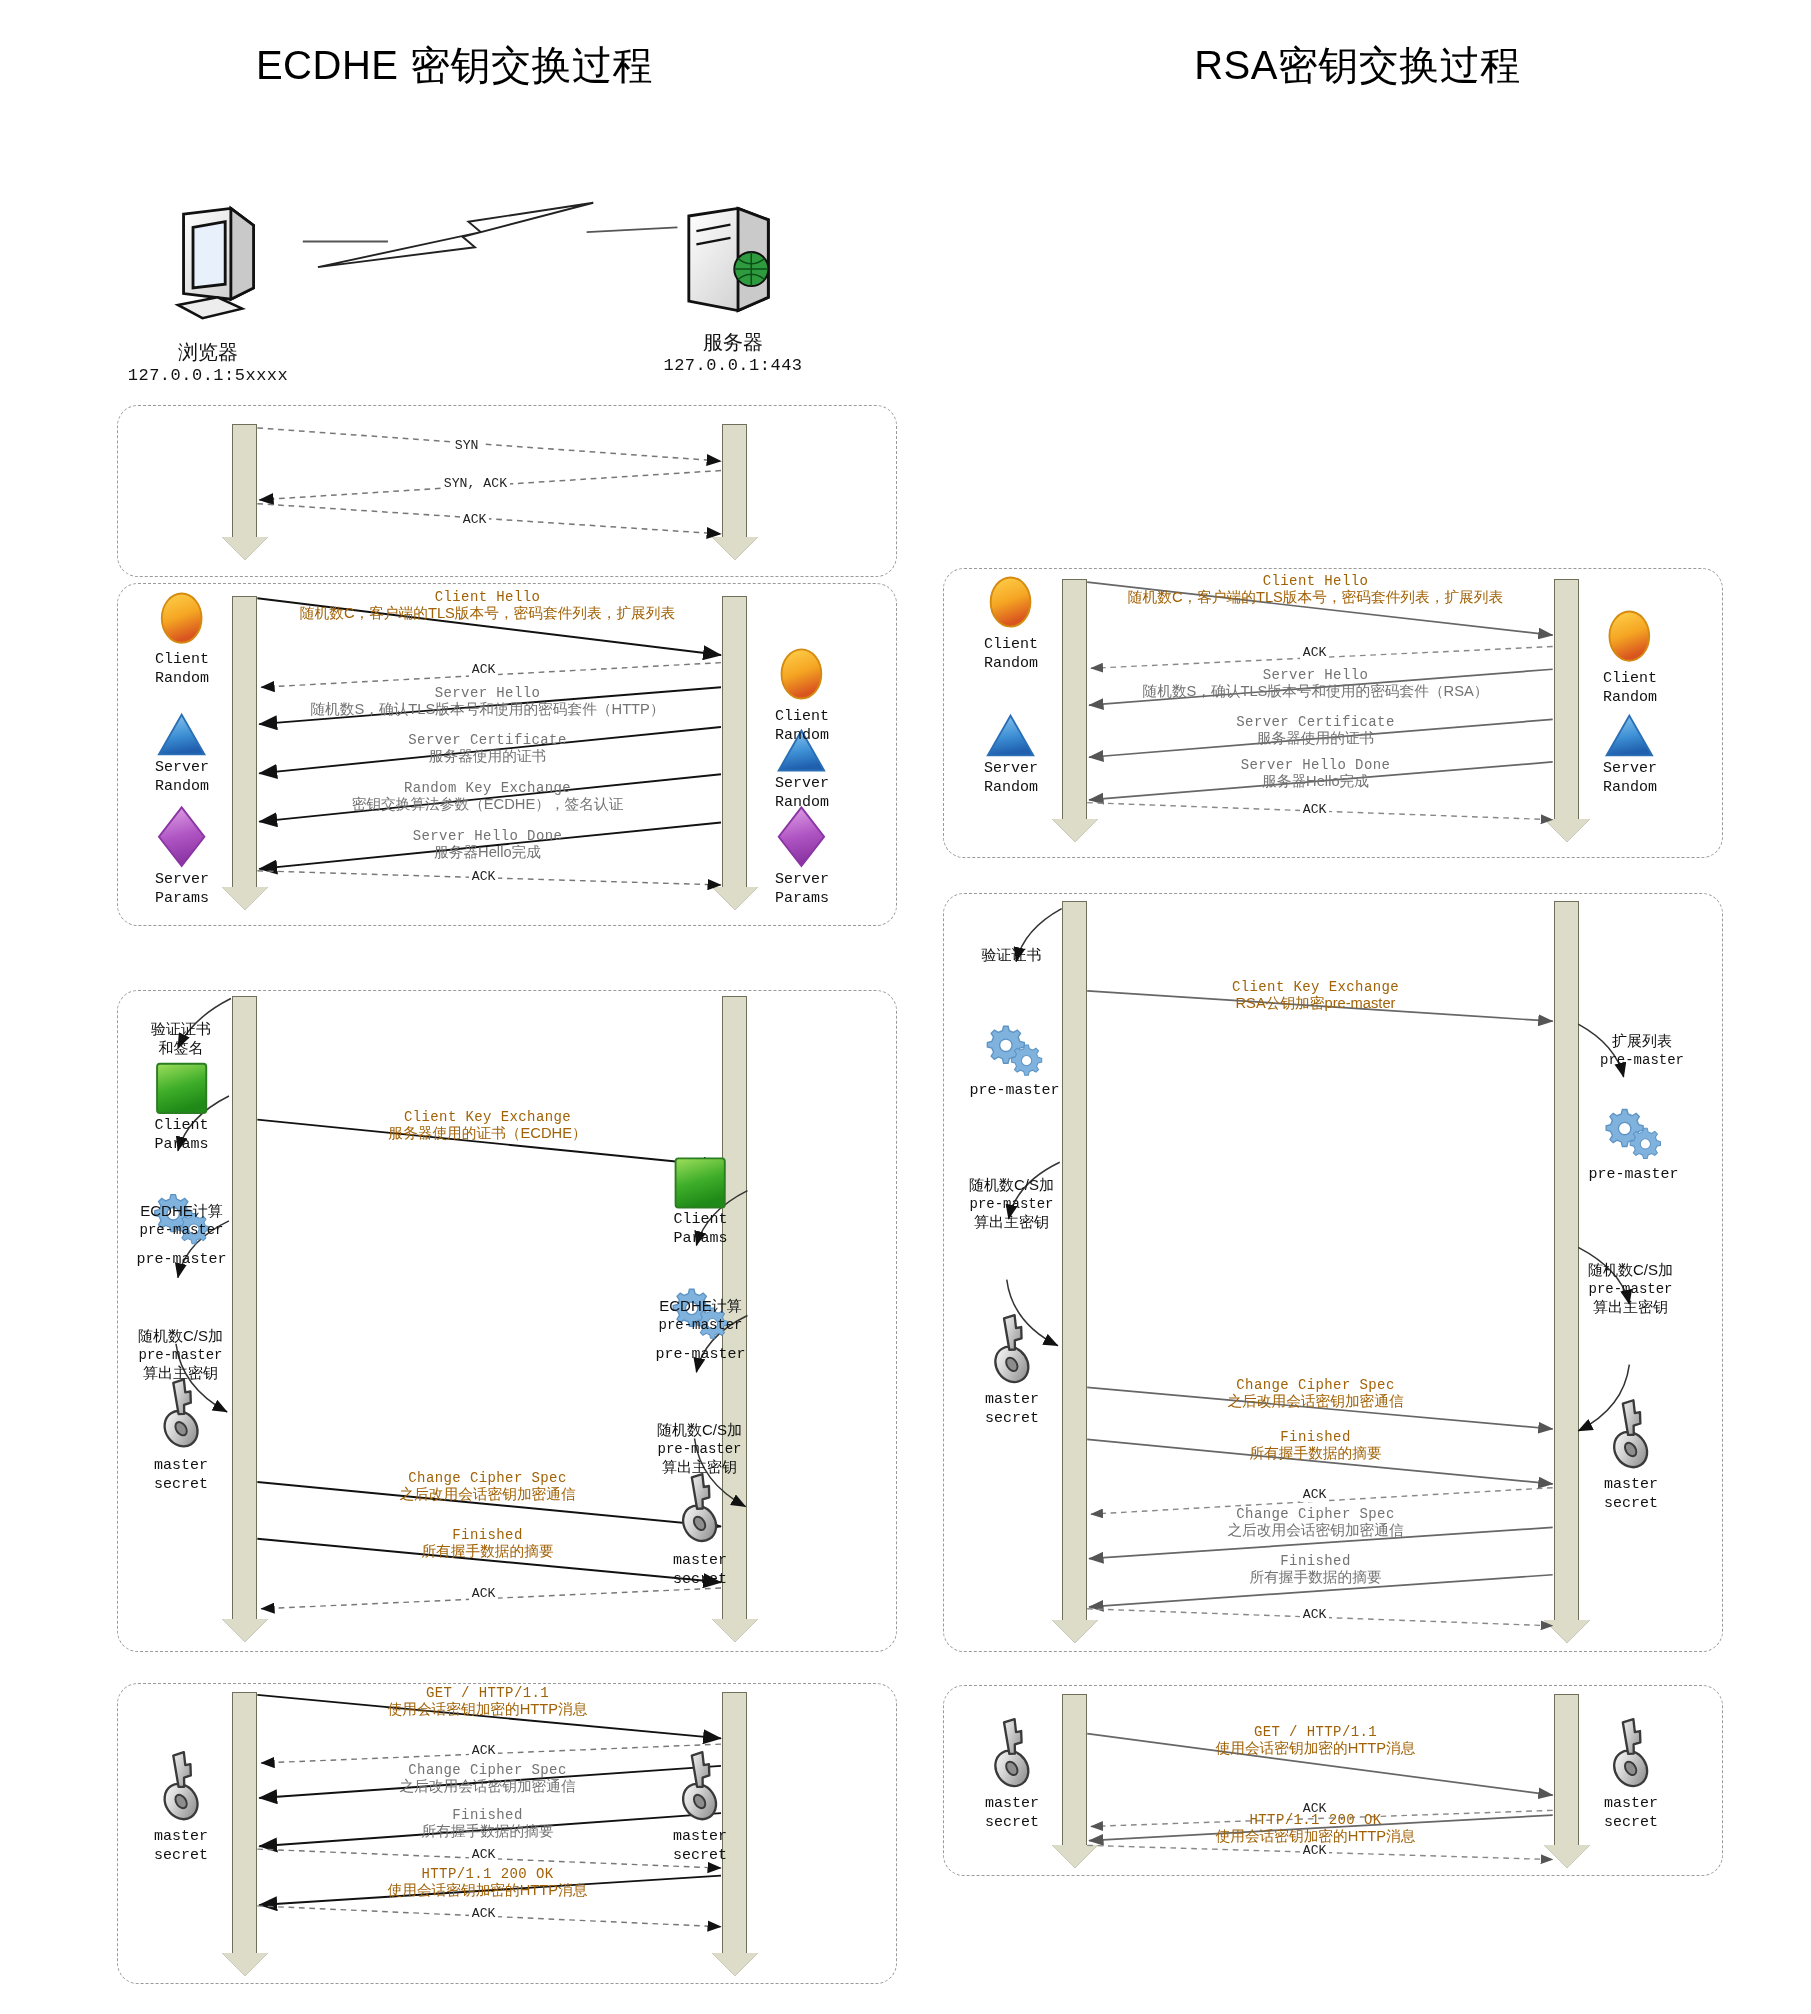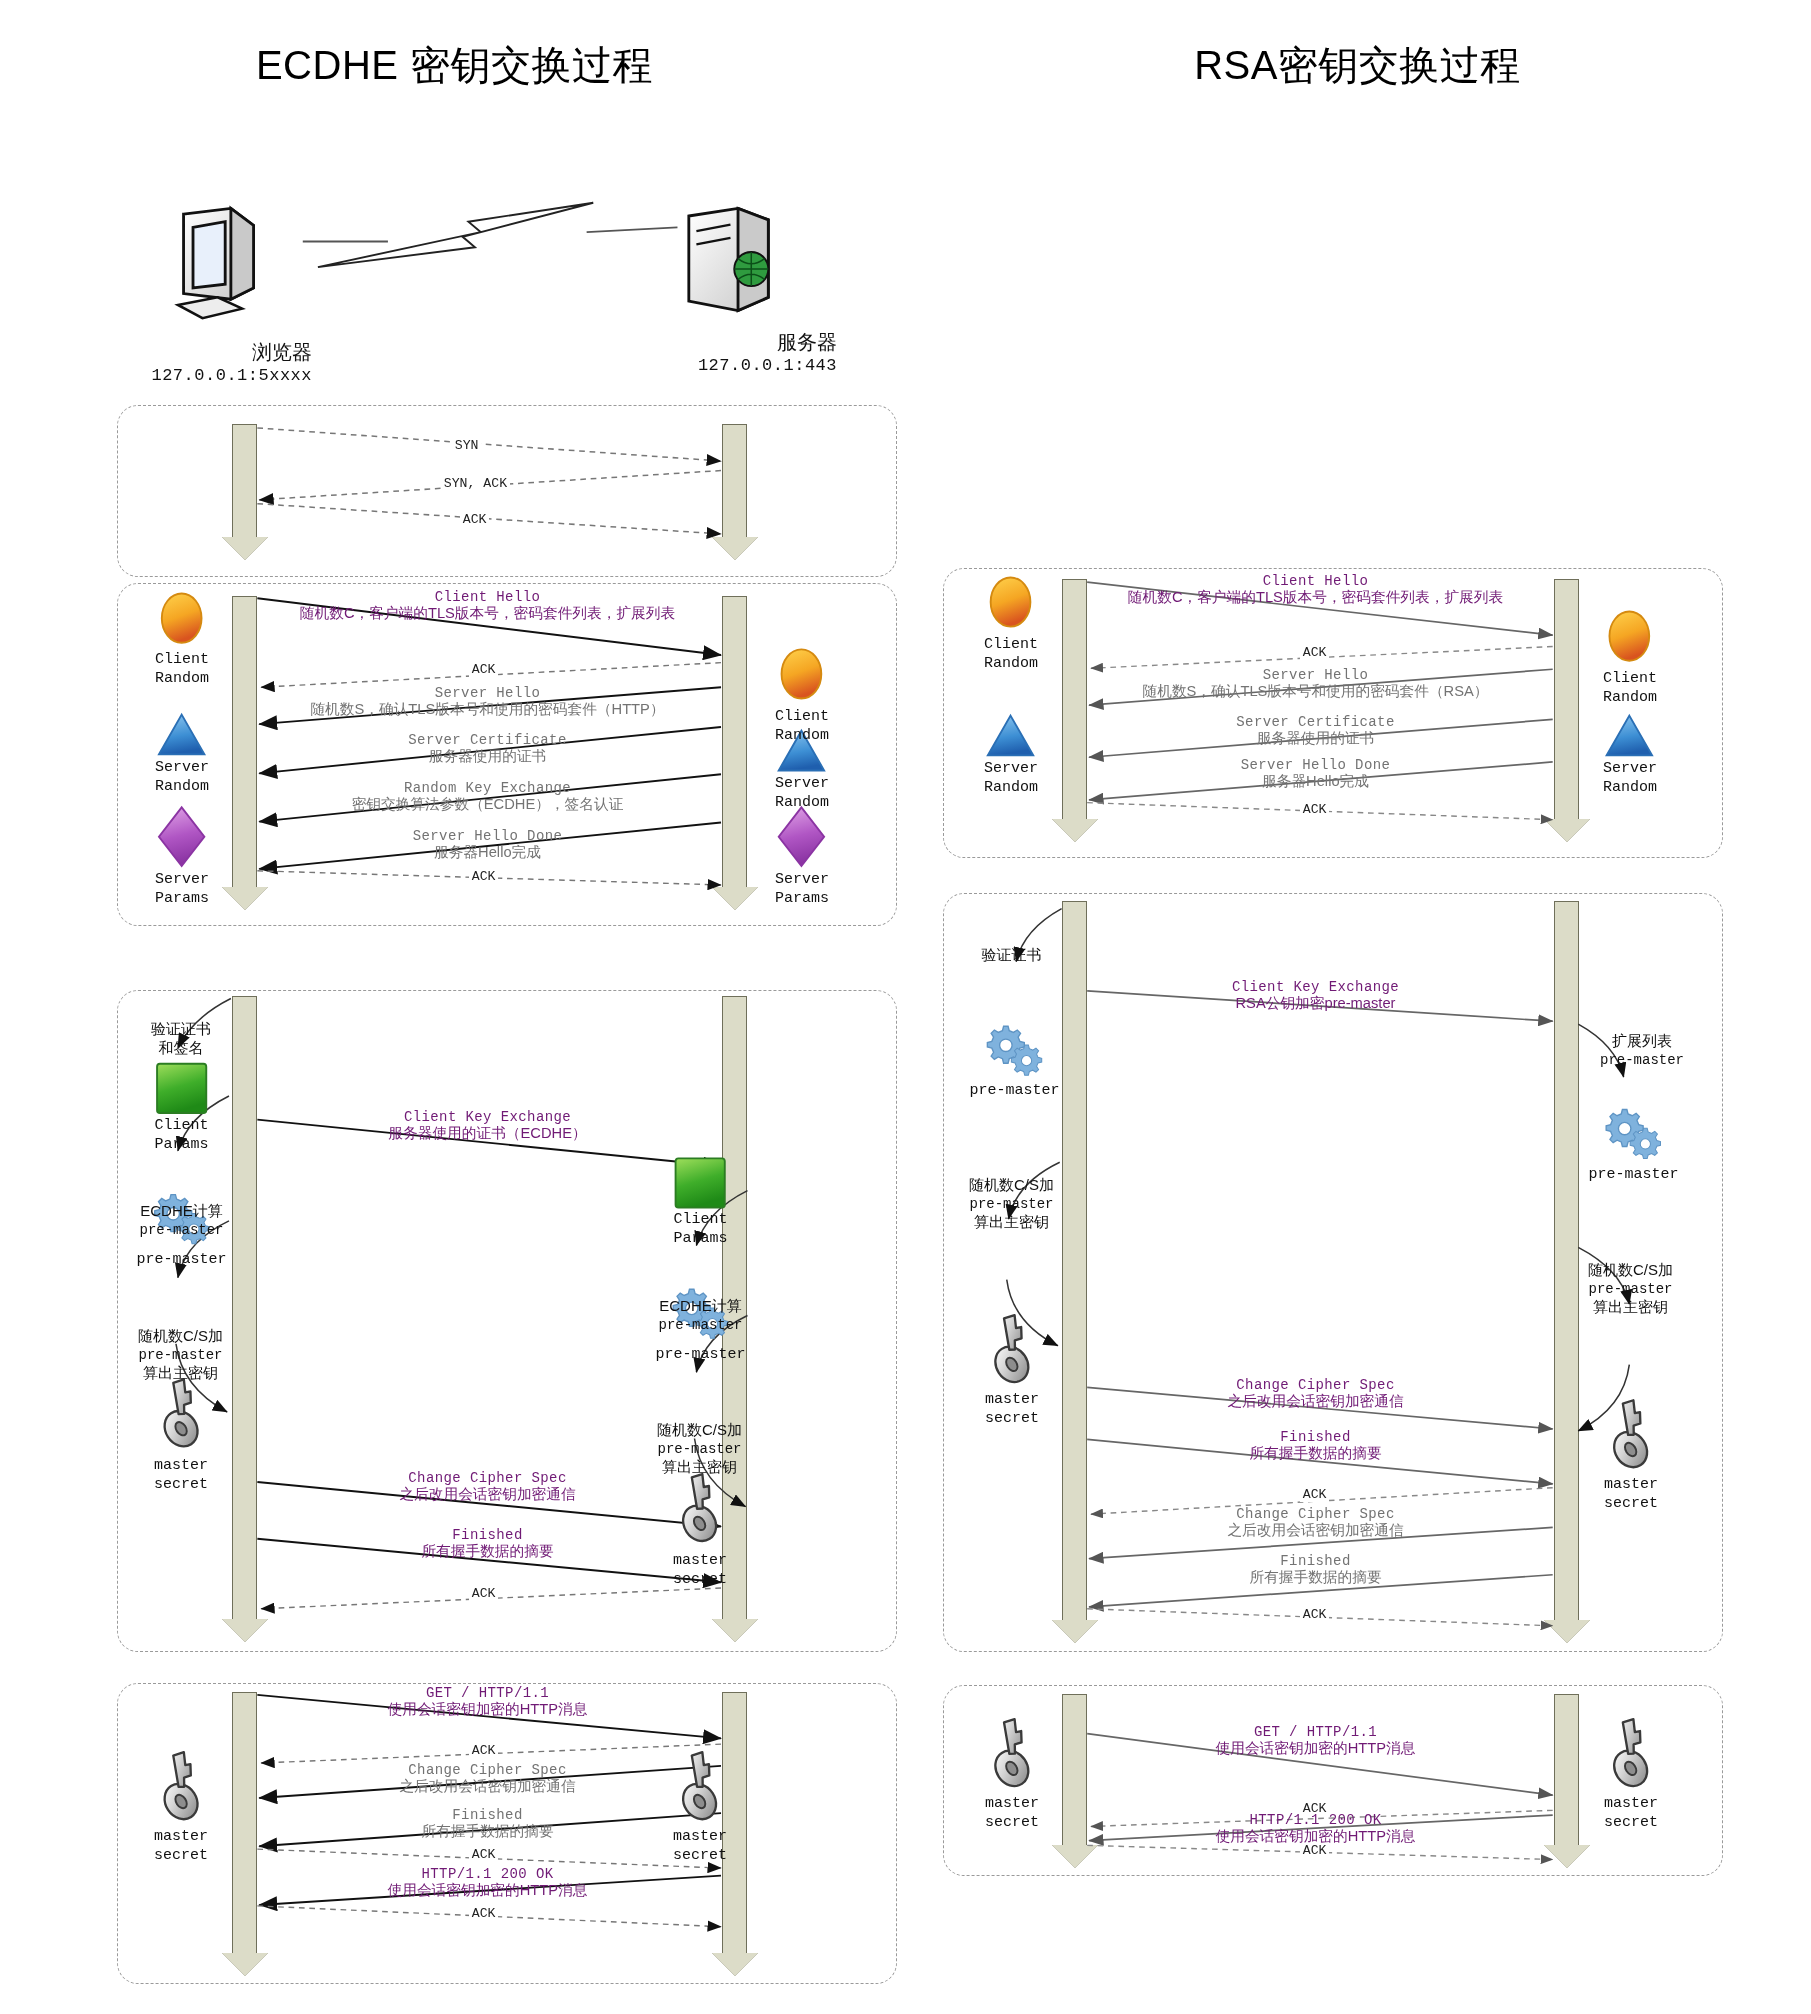--- a/index.html
+++ b/index.html
@@ -54,37 +54,37 @@
     border-left:23px solid transparent;
     border-right:23px solid transparent;
     border-top:23px solid transparent;
   }
 
   
   .msg { position:absolute; text-align:center; white-space:nowrap;
          font-family:"Liberation Mono", monospace; line-height:1.15; }
   .msg .en { display:block; font-size:14px; letter-spacing:0.4px; }
   .msg .zh { display:block; font-size:14.7px; font-family:"Liberation Sans", sans-serif; }
-  .red   { color:#701a75; }
+  .red   { color:#a16207; }
   .green { color:#737373; }
 
   .acklab { position:absolute; font-family:"Liberation Mono", monospace;
             font-size:13.2px; color:#222; background:#fff; padding:0 2.8px; }
 
   
   .note { position:absolute; text-align:center; white-space:nowrap;
           font-size:14px; color:#111; line-height:1.25; }
   .note .mono { font-family:"Liberation Mono", monospace; font-size:14px; }
   .note .han  { font-family:"Liberation Sans", sans-serif; font-size:15px; }
 
   .caption { position:absolute; text-align:center; white-space:nowrap;
              font-family:"Liberation Mono", monospace; font-size:15px;
              color:#111; line-height:1.25; }
 
-  .node-label { position:absolute; text-align:right; white-space:nowrap; }
+  .node-label { position:absolute; text-align:center; white-space:nowrap; }
   .node-label .zh { display:block; font-family:"Liberation Serif", serif;
                     font-size:20px; color:#111; }
   .node-label .ip { display:block; font-family:"Liberation Mono", monospace;
                     font-size:17px; color:#111; letter-spacing:0.5px; }
 
   svg { position:absolute; top:0; left:0; overflow:visible; pointer-events:none; }
 </style>
 </head>
 <body>
 

